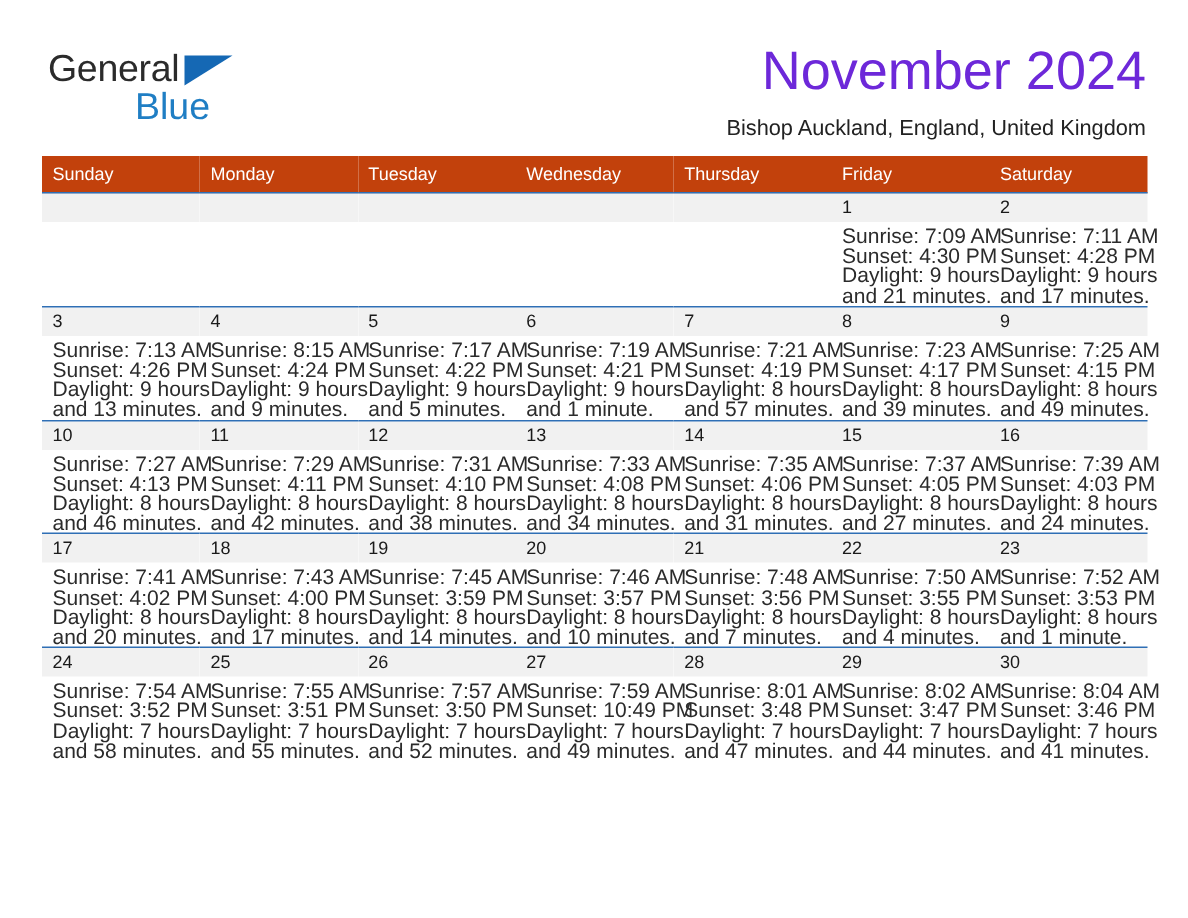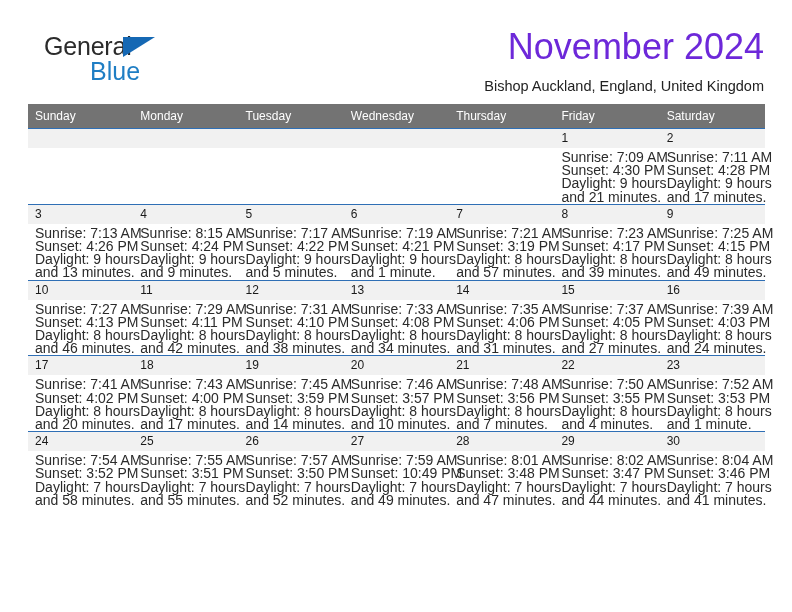--- a/index.html
+++ b/index.html
@@ -31,21 +31,21 @@
   }
   .logo {
     position: absolute;
     left: 0;
     top: 0;
     width: 240px;
     height: 58px;
   }
   .logo-general {
     position: absolute;
-    left: 16px;
+    left: 4px;
     top: 8px;
     font-size: 25px;
     letter-spacing: -0.2px;
     color: #2b2b2b;
     font-family: "Liberation Sans", sans-serif;
     line-height: 1;
   }
   .logo-tri {
     position: absolute;
     left: 95px;
@@ -86,21 +86,21 @@
   
   .cal {
     position: absolute;
     left: 28px;
     top: 104px;
     width: 737px;
     border-collapse: collapse;
     table-layout: fixed;
   }
   .cal th {
-    background: #737373;
+    background: #c2410c;
     color: #ffffff;
     font-weight: normal;
     font-size: 12px;
     text-align: left;
     padding: 5px 0 5px 7px;
     height: 14px;
     border: none;
   }
   .cal td {
     vertical-align: top;
@@ -269,21 +269,21 @@
               <div>Sunrise: 7:19 AM</div>
               <div>Sunset: 4:21 PM</div>
               <div>Daylight: 9 hours</div>
               <div>and 1 minute.</div>
             </div>
           </td>
           <td>
             <div class="daynum">7</div>
             <div class="lines">
               <div>Sunrise: 7:21 AM</div>
-              <div>Sunset: 3:19 PM</div>
+              <div>Sunset: 4:19 PM</div>
               <div>Daylight: 8 hours</div>
               <div>and 57 minutes.</div>
             </div>
           </td>
           <td>
             <div class="daynum">8</div>
             <div class="lines">
               <div>Sunrise: 7:23 AM</div>
               <div>Sunset: 4:17 PM</div>
               <div>Daylight: 8 hours</div>

